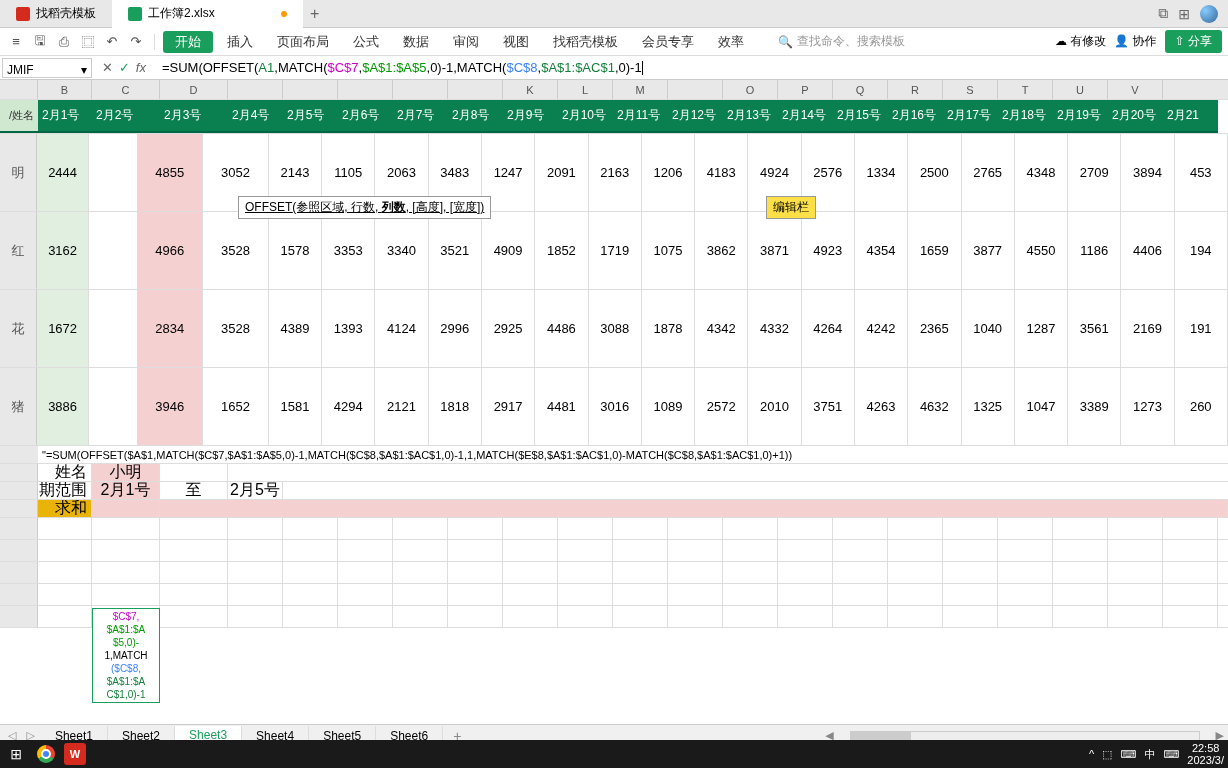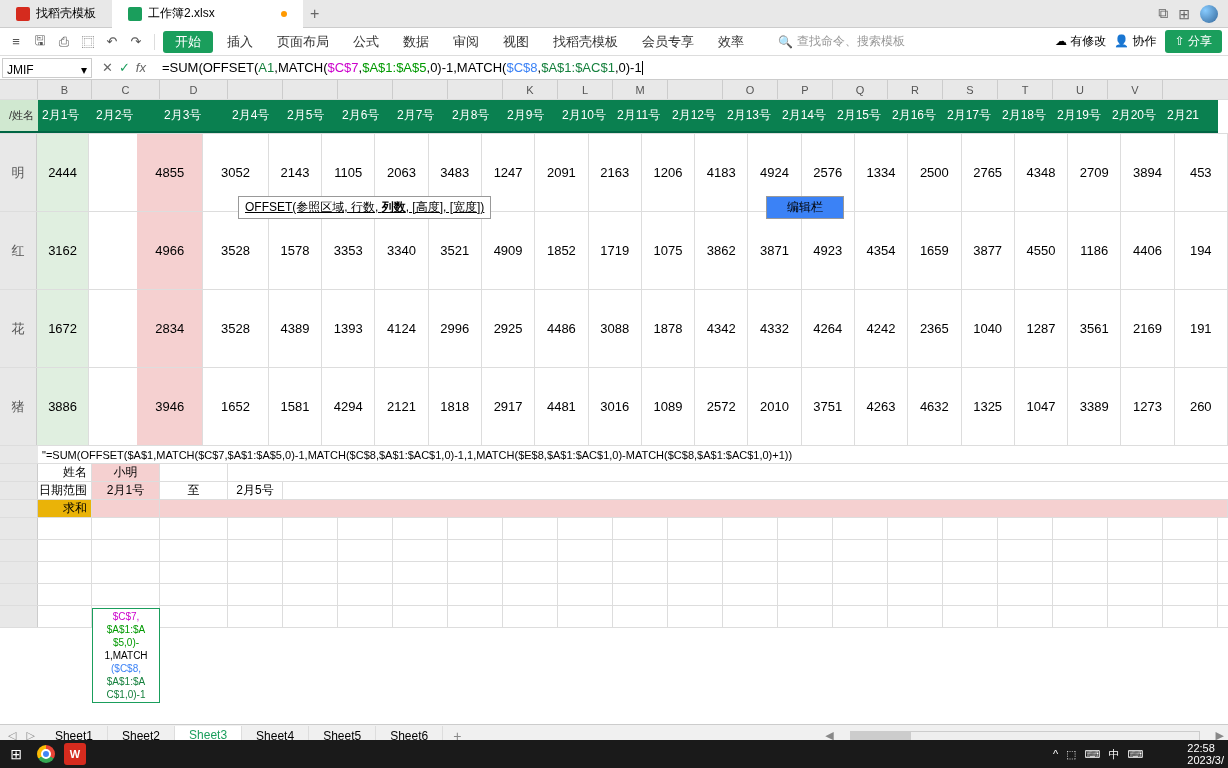--- a/index.html
+++ b/index.html
@@ -51,25 +51,25 @@
 .col-def { width: 55px; }
 .row.green .cell { background: #0a8050; color: #fff; border-right: none; border-bottom: 2px solid #064; }
 .row.green .col-rowh { background: #d0e8d0; color: #333; }
 .row.data { height: 78px; }
 .row.data .cell { justify-content: center; font-size: 13px; }
 .row.data .col-b { background: #e0efe0; }
 .row.data .col-c { background: #f5d0d0; margin-left: 48px; }
 .cell.sum-active { background: #f5d0d0 !important; }
 .hint-box { position: absolute; top: 116px; left: 238px; background: #fff; border: 1px solid #999; padding: 2px 6px; font-size: 12px; font-family: monospace; z-index: 10; text-decoration: underline; }
 .hint-box b { font-weight: bold; }
-.tooltip { position: absolute; top: 116px; left: 766px; background: #3b82f6; border: 1px solid #999; padding: 2px 20px; font-size: 12px; z-index: 10; }
+.tooltip { position: absolute; top: 116px; left: 766px; background: #fde047; border: 1px solid #999; padding: 2px 6px; font-size: 12px; z-index: 10; }
 .edit-cell { position: absolute; left: 92px; top: 528px; width: 68px; background: #fff; border: 1px solid #1a9e5c; font-size: 10px; font-family: monospace; line-height: 1.3; padding: 1px; z-index: 5; text-align: center; }
 .edit-cell span { display: block; }
 .row.short { height: 18px; }
-.row.short .cell { font-size: 12px; }
+.row.short .cell { font-size: 16px; }
 .row.formula-display .cell { font-size: 11px; border-right: none; }
 .row.formula-display { border-bottom: 1px solid #ddd; }
 
 .sheet-tabs { height: 22px; background: #f0f0f0; display: flex; align-items: center; border-top: 1px solid #ccc; padding-left: 4px; gap: 2px; }
 .snav { font-size: 11px; color: #888; padding: 0 4px; cursor: pointer; }
 .stab { padding: 0 14px; height: 20px; display: flex; align-items: center; font-size: 12px; cursor: pointer; border-right: 1px solid #ddd; }
 .stab.active { background: #fff; color: #1a9e5c; border-bottom: 2px solid #1a9e5c; }
 .stab-add { font-size: 14px; color: #888; padding: 0 8px; cursor: pointer; }
 .hscroll { flex: 1; margin: 0 10px; height: 10px; background: #eee; border: 1px solid #ccc; position: relative; }
 .hscroll-thumb { position: absolute; left: 0; width: 60px; height: 100%; background: #ccc; }
@@ -81,21 +81,21 @@
 .zoom-slider { width: 80px; height: 4px; background: #ccc; position: relative; }
 .zoom-thumb { position: absolute; left: 40%; top: -3px; width: 8px; height: 10px; background: #888; }
 
 .taskbar { position: absolute; bottom: 0; left: 0; right: 0; height: 28px; background: #1a1a1a; display: flex; align-items: center; padding: 0 4px; gap: 6px; }
 .tb-icon { width: 24px; height: 24px; display: flex; align-items: center; justify-content: center; font-size: 14px; }
 .win { color: #fff; }
 .chrome { border-radius: 50%; background: conic-gradient(#ea4335 0 120deg, #34a853 120deg 240deg, #fbbc05 240deg 360deg); width: 18px; height: 18px; position: relative; }
 .chrome::after { content:''; position:absolute; inset:4px; background:#4285f4; border-radius:50%; border:2px solid #fff; }
 .wps-icon { background: #d52b1e; color: #fff; width: 22px; height: 22px; border-radius: 3px; font-size: 11px; font-weight: bold; }
 .tb-right { margin-left: auto; display: flex; align-items: center; gap: 8px; color: #fff; font-size: 11px; }
-.tb-time { text-align: left; line-height: 1.1; margin-left: 36px; }
+.tb-time { text-align: center; line-height: 1.1; }
 .row.pink .cell { background: #f5d0d0; }
 </style>
 </head>
 <body>
 
 <div class="tabbar">
   <div class="tab">
     <span class="tab-icon-red"></span>
     <span>找稻壳模板</span>
   </div>

